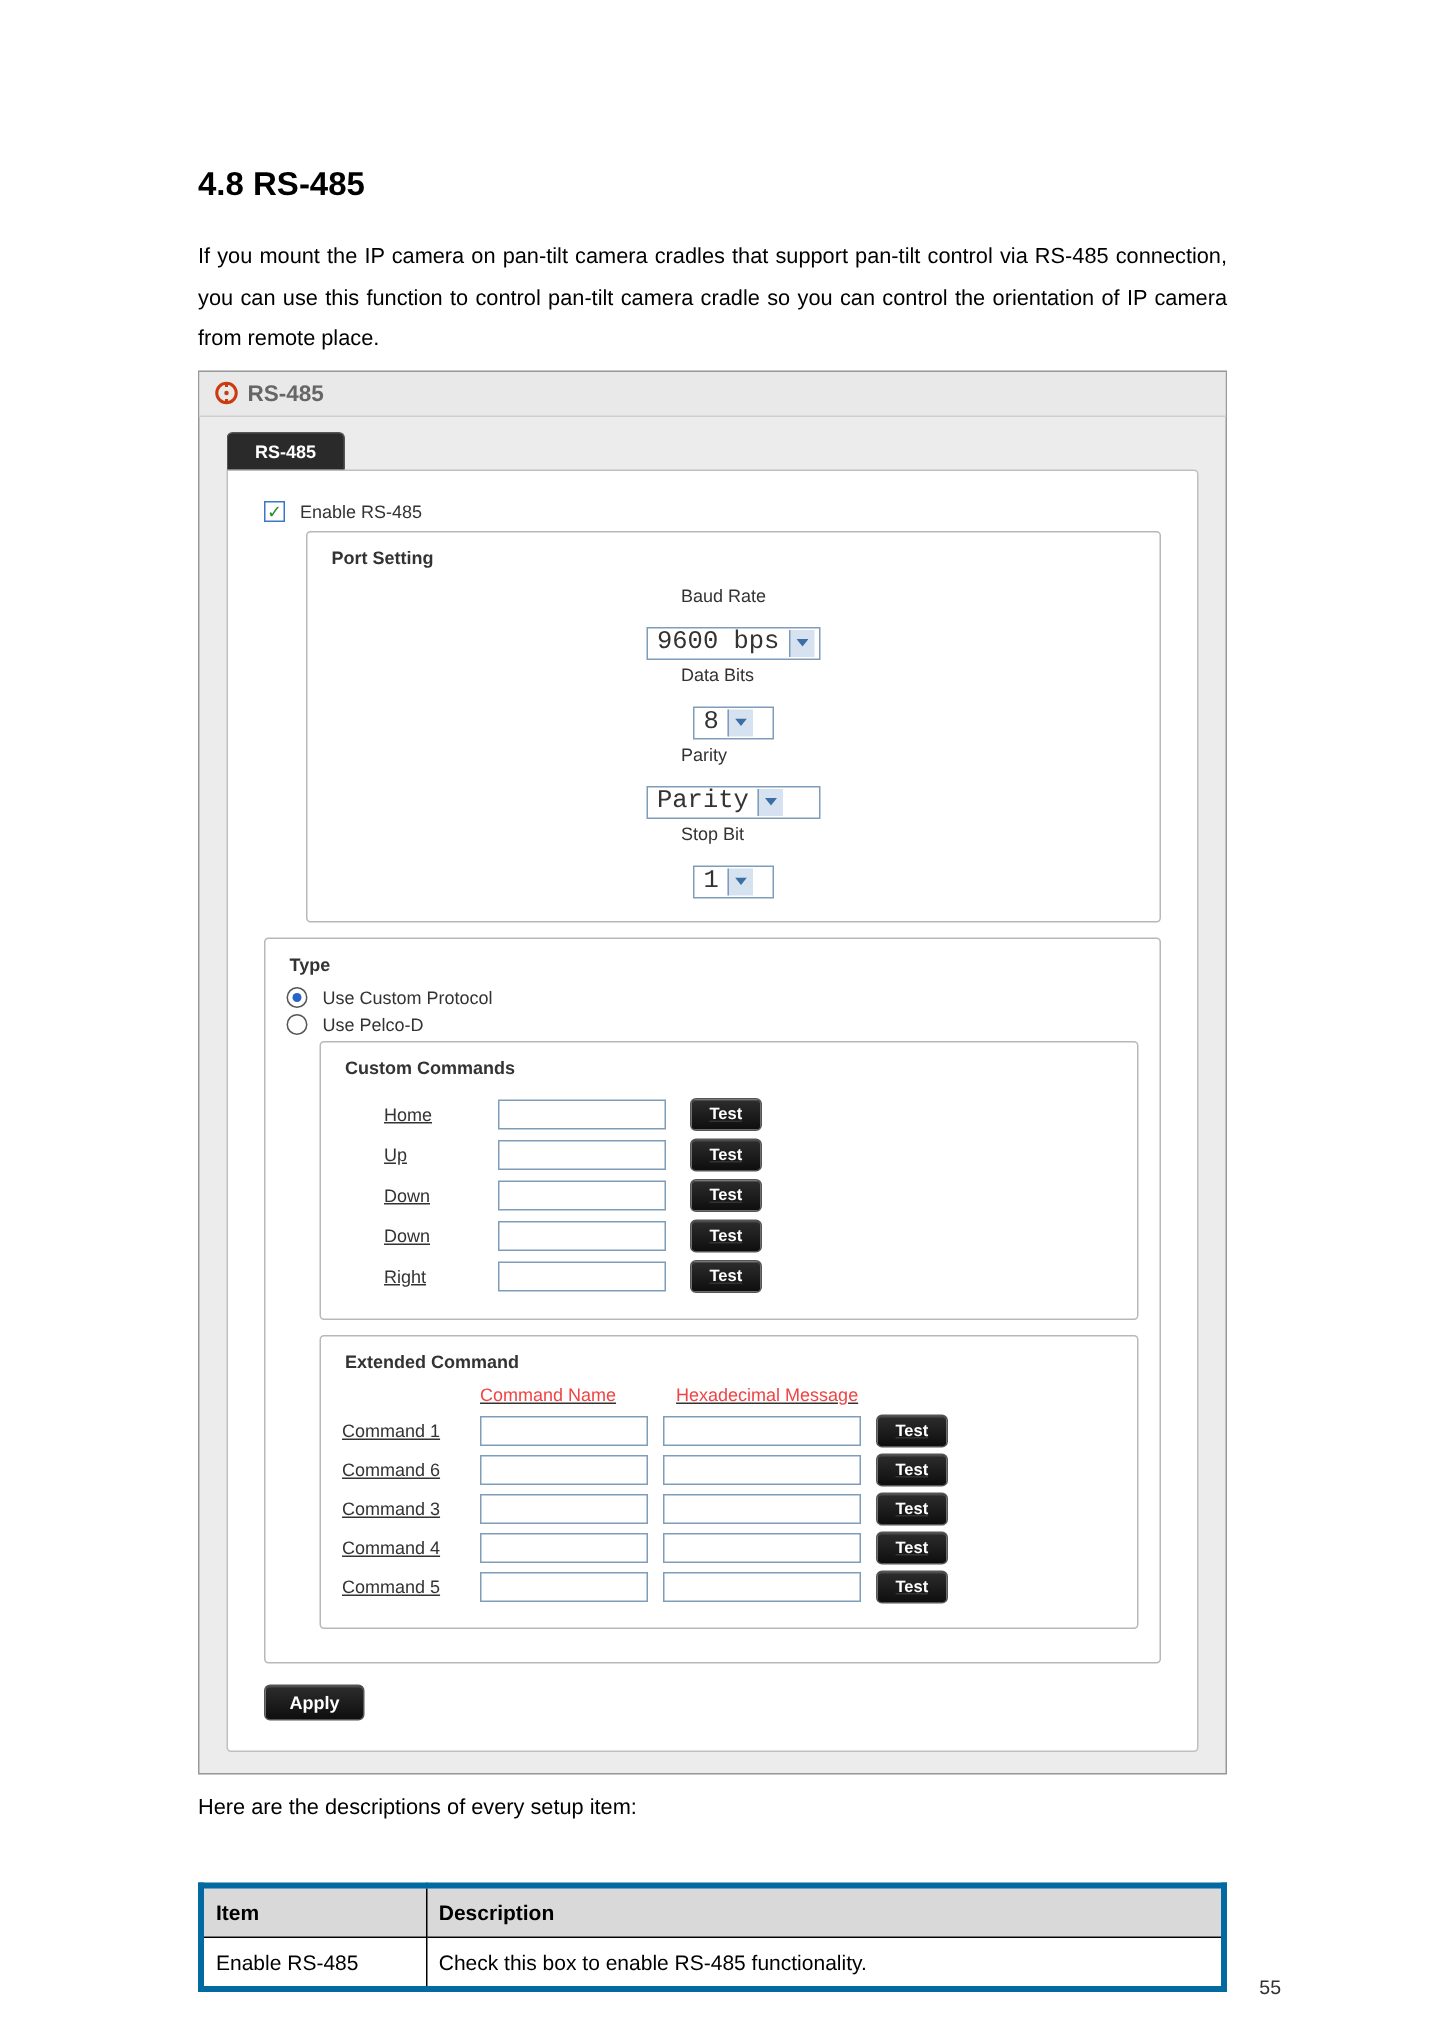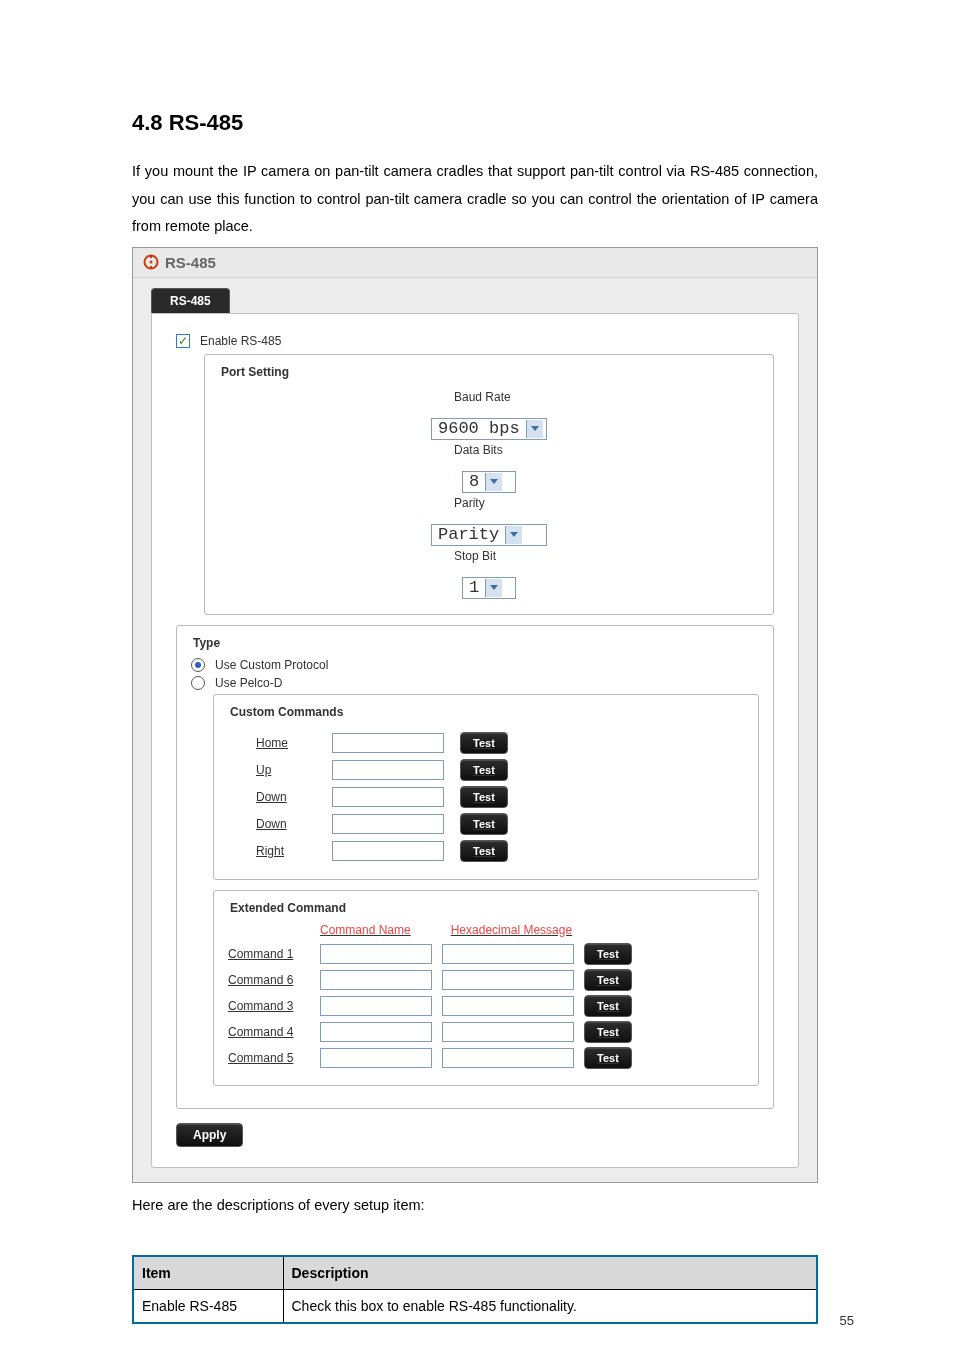--- a/index.html
+++ b/index.html
@@ -154,21 +154,21 @@
     text-align:center;
     font-size:10px;
     color:#333;
     margin: 10px 0 30px 0;
   }
   
   p.tbl-cap { margin: 14px 0 8px 0; font-size: 14.5px; }
   table.desc {
     border-collapse: collapse;
     width: 100%;
-    border: 2px solid #0369a1;
+    border: 4px solid #0369a1;
     margin-top: 42px;
   }
   table.desc th, table.desc td {
     border: 1px solid #000;
     padding: 8px 8px;
     text-align: left;
     font-size: 14px;
     vertical-align: top;
   }
   table.desc th {

